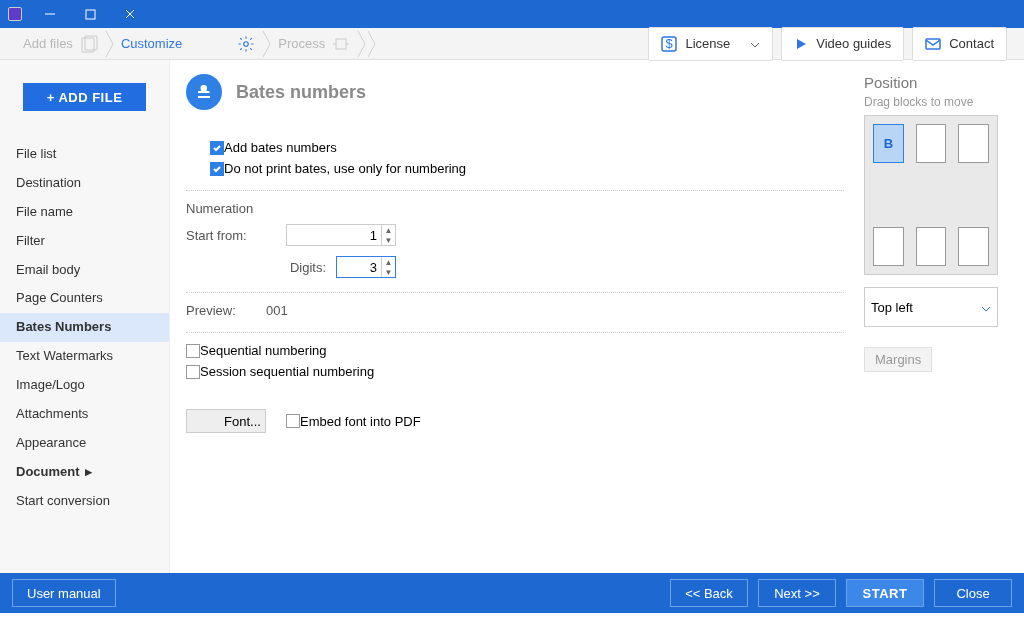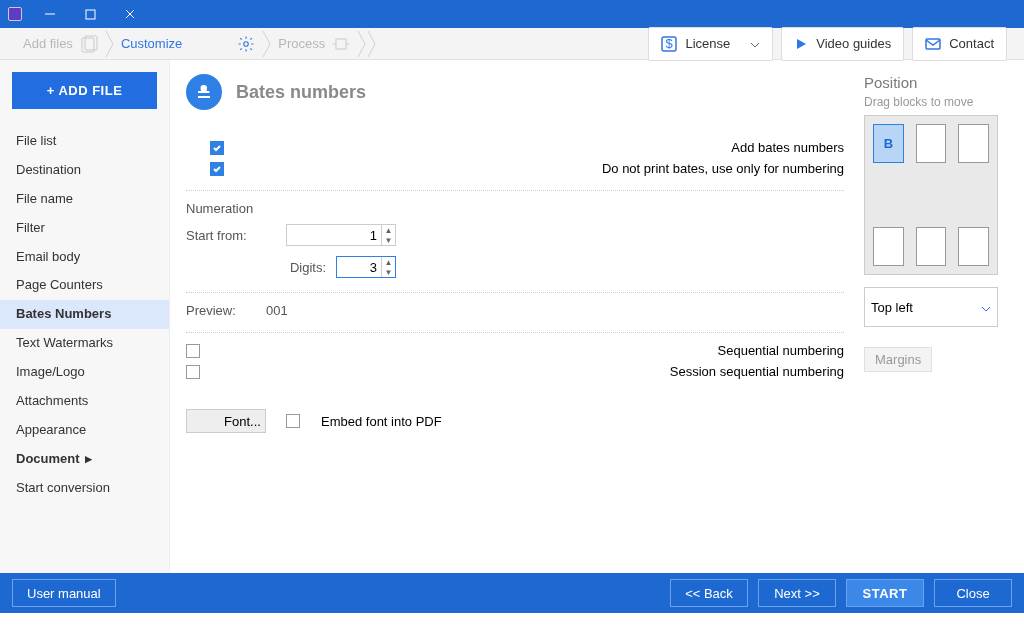--- a/index.html
+++ b/index.html
@@ -21,37 +21,37 @@
 .crumb .crumb-icon { margin-left: 6px; display:flex; align-items:center; }
 .crumb-sep svg { display:block; }
 .toolbar-right { display: flex; gap: 8px; }
 .tbtn { height: 34px; background: #fff; border: 1px solid #ddd; border-radius: 2px; display: flex; align-items: center; padding: 0 12px; gap: 8px; cursor: pointer; color: #333; }
 .tbtn .caret { margin-left: 12px; }
 .tbtn .ico { color: #2f77e4; display: flex; }
 
 
 .body { display: flex; height: calc(627px - 28px - 46px - 40px); }
 .sidebar { width: 170px; background: #f7f7f7; border-right: 1px solid #eee; display: flex; flex-direction: column; }
-.add-file { margin: 12px; height: 37px; background: #226ee0; color: #fff; display: flex; align-items: center; justify-content: center; font-weight: bold; letter-spacing: 0.5px; cursor: pointer; }
+.add-file { margin: 23px; height: 28px; background: #226ee0; color: #fff; display: flex; align-items: center; justify-content: center; font-weight: bold; letter-spacing: 0.5px; cursor: pointer; }
 .nav { display: flex; flex-direction: column; padding-top: 6px; }
 .nav-item { padding: 6px 16px; color: #333; cursor: pointer; line-height: 1.3; }
 .nav-item.selected { background: #dbe8fb; font-weight: bold; }
 .nav-item.bold { font-weight: bold; }
 .nav-item .chev { margin-left: 2px; }
 
 
 .main { flex: 1; padding: 14px 20px 0 16px; display: flex; gap: 20px; overflow: hidden; }
 .left-col { flex: 1; min-width: 0; }
 .right-col { width: 140px; }
 
 .page-header { display: flex; align-items: center; gap: 14px; margin-bottom: 30px; }
 .page-header .round { width: 36px; height: 36px; border-radius: 50%; background: #2e80e4; display:flex; align-items:center; justify-content:center; }
 .page-header h1 { color: #8a8a8a; font-weight: bold; font-size: 18px; }
 
-.form-row { display: flex; align-items: center; gap: 8px; margin-bottom: 6px; justify-content: space-between; }
+.form-row { display: flex; align-items: center; gap: 0; margin-bottom: 6px; }
 .form-row.indent { margin-left: 24px; }
 .chk { width: 14px; height: 14px; border: 1px solid #2e80e4; background: #2e80e4; display:flex; align-items:center; justify-content:center; }
 .chk.empty { background: #fff; border-color: #999; }
 .chk svg { stroke:#fff; fill:none; stroke-width:2; }
 
 .field-row { display: flex; align-items: center; margin-bottom: 6px; }
 .field-row .lbl { width: 60px; text-align: right; color: #888; margin-right: 10px; }
 .field-row input[type=text] { flex: 1; height: 22px; border: 1px solid #ccc; padding: 0 6px; }
 
 .right-align { display:flex; justify-content:flex-end; margin-top:4px; margin-bottom:4px;}
@@ -285,21 +285,21 @@
         <div class="chk empty"></div>
         <span>Sequential numbering</span>
       </div>
       <div class="form-row">
         <div class="chk empty"></div>
         <span>Session sequential numbering</span>
       </div>
 
       <div class="font-row">
         <div class="font-btn">Font...</div>
-        <div style="display:flex; align-items:center; gap:21px;">
+        <div style="display:flex; align-items:center; gap:0;">
           <div class="chk empty"></div>
           <span>Embed font into PDF</span>
         </div>
       </div>
     </div>
 
     <div class="right-col">
       <div class="pos-title">Position</div>
       <div class="pos-hint">Drag blocks to move</div>
       <div class="pos-grid">

